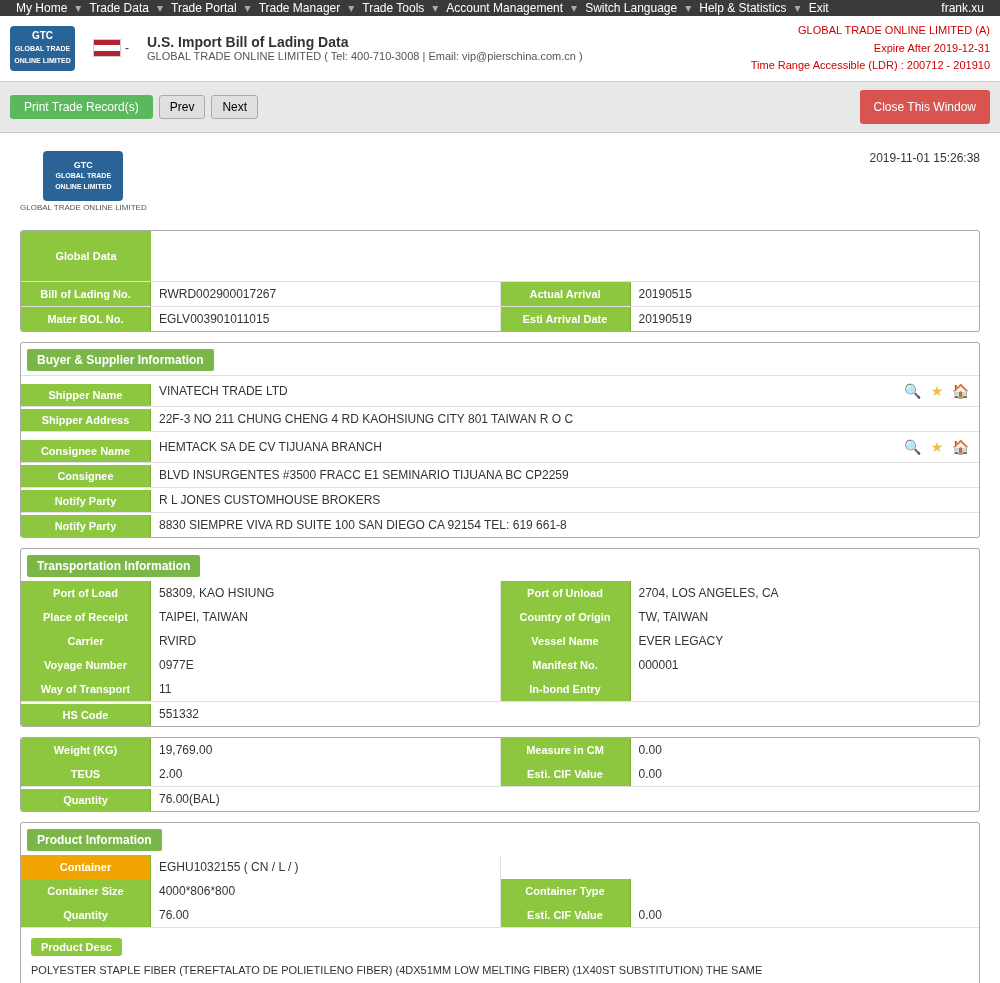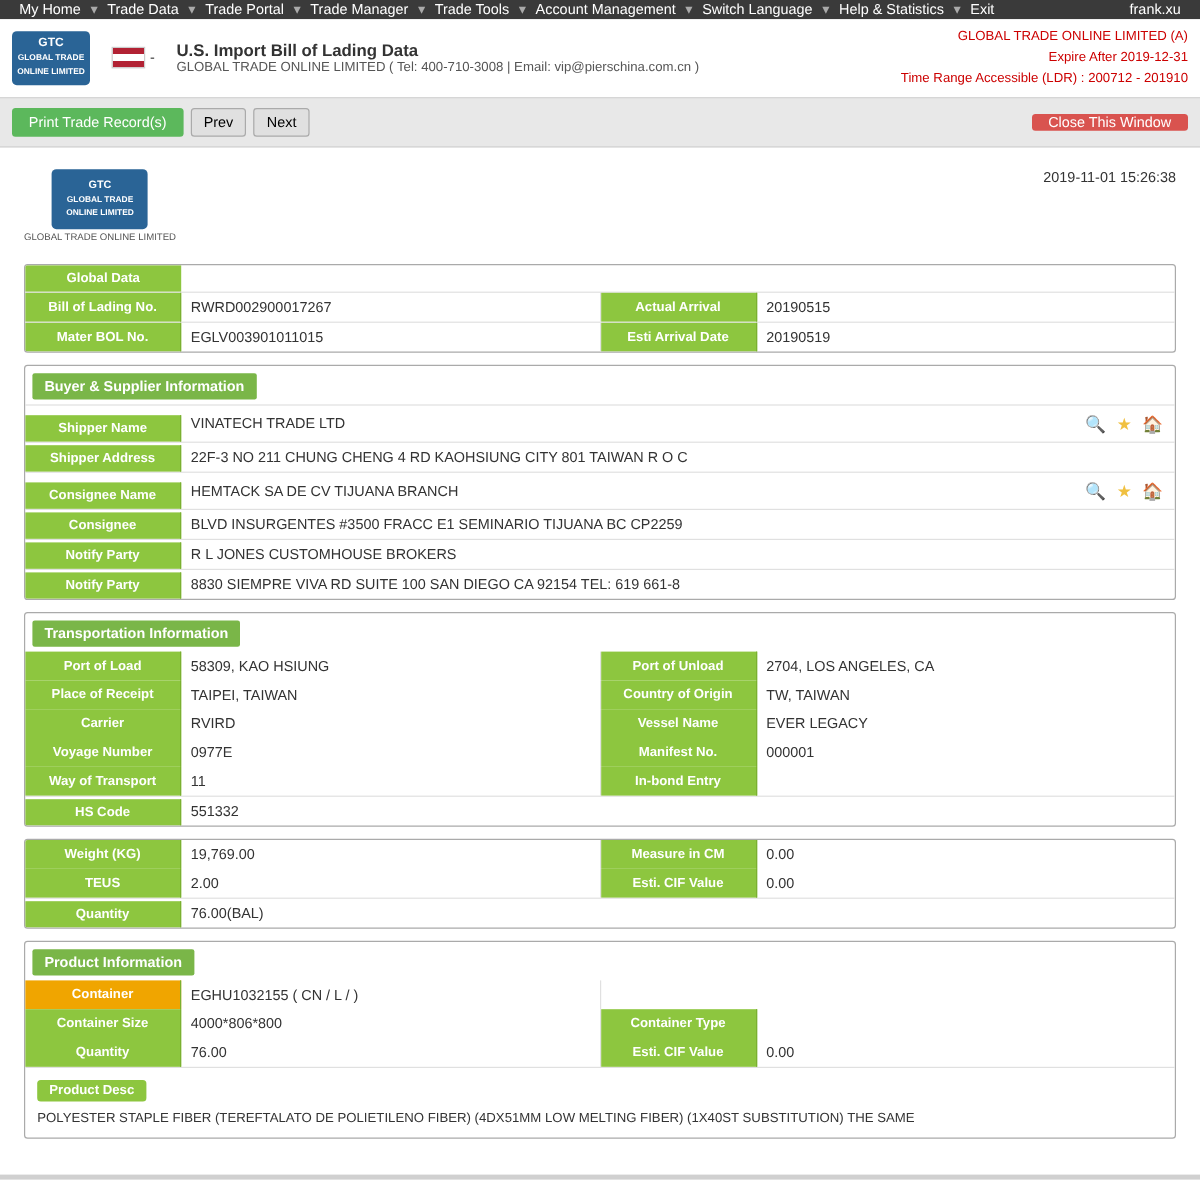--- a/index.html
+++ b/index.html
@@ -19,21 +19,21 @@
     .flag { width: 28px; height: 18px; background: linear-gradient(to bottom, #b22234 0%, #b22234 33%, #fff 33%, #fff 66%, #b22234 66%); border: 1px solid #ccc; }
     .company-info { margin-left: 10px; }
     .company-info .title { font-size: 14px; font-weight: bold; color: #333; }
     .company-info .subtitle { font-size: 11px; color: #555; }
     .header-right { margin-left: auto; text-align: right; color: #cc0000; font-size: 11px; line-height: 1.6; }
 
     
     .action-bar { background: #e8e8e8; padding: 8px 10px; display: flex; align-items: center; gap: 6px; border-bottom: 1px solid #ccc; }
     .btn-print { background: #5cb85c; color: #fff; border: none; padding: 5px 14px; border-radius: 3px; cursor: pointer; font-size: 12px; }
     .btn-nav { background: #e0e0e0; border: 1px solid #aaa; padding: 4px 10px; border-radius: 3px; cursor: pointer; font-size: 12px; }
-    .btn-close { background: #d9534f; color: #fff; border: none; padding: 0 14px; border-radius: 3px; cursor: pointer; font-size: 12px; margin-left: auto; }
+    .btn-close { background: #d9534f; color: #fff; border: none; padding: 10px 14px; border-radius: 3px; cursor: pointer; font-size: 12px; margin-left: auto; }
 
     
     .main-content { background: #fff; margin: 0 auto; padding: 10px 20px 20px; }
 
     
     .doc-header { display: flex; justify-content: space-between; align-items: flex-start; margin-bottom: 10px; padding: 8px 0; }
     .doc-logo { display: flex; flex-direction: column; align-items: center; }
     .doc-logo-box { width: 80px; height: 50px; background: #2a6496; border-radius: 4px; display: flex; align-items: center; justify-content: center; }
     .doc-logo-text { color: #fff; font-size: 9px; font-weight: bold; text-align: center; line-height: 1.2; }
     .doc-logo-sub { font-size: 8px; color: #555; margin-top: 2px; }
@@ -53,21 +53,21 @@
     .action-icons { display: flex; gap: 4px; }
     .icon-btn { width: 20px; height: 20px; display: flex; align-items: center; justify-content: center; cursor: pointer; font-size: 14px; }
 
     
     .two-col-row { display: flex; }
     .col-half { flex: 1; display: flex; align-items: stretch; border-right: 1px solid #e0e0e0; }
     .col-half:last-child { border-right: none; }
 
     
     .global-row { display: flex; align-items: center; }
-    .global-label { background: #8dc63f; color: #fff; font-size: 11px; font-weight: bold; padding: 5px 8px; min-width: 130px; text-align: center; }
+    .global-label { background: #8dc63f; color: #fff; font-size: 11px; font-weight: bold; padding: 19px 8px; min-width: 130px; text-align: center; }
     .global-value { padding: 5px 8px; flex: 1; font-size: 12px; }
 
     .divider-row { height: 1px; background: #e0e0e0; }
 
     .product-desc-area { padding: 6px 10px; font-size: 11px; border-top: 1px solid #e0e0e0; }
     .marks-label { background: #8dc63f; color: #fff; font-size: 11px; font-weight: bold; padding: 3px 10px; border-radius: 3px; display: inline-block; margin: 4px 0; }
   </style>
 </head>
 <body>
 

